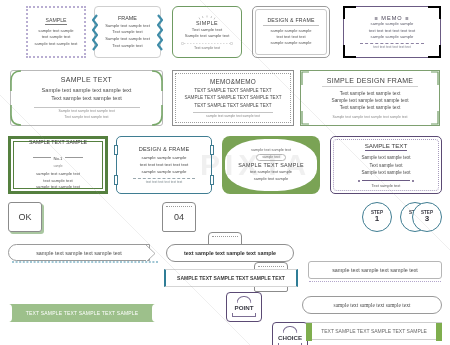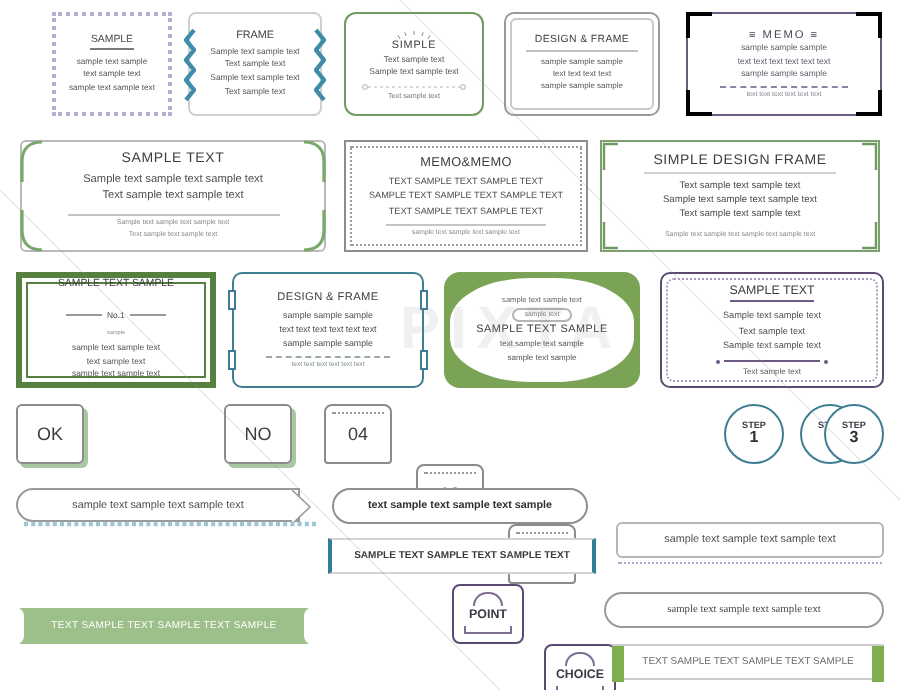--- a/index.html
+++ b/index.html
@@ -440,21 +440,20 @@
             <i></i>
             <b></b>
           </div>
         <div class="sub">Text sample text</div>
       </div>
     </div>
   </div>
 
   <div class="r4" style="left:0;width:388px;">
     <div class="bdg bdg-sq" style="left:8px;top:0">OK</div>
-    <div class="bdg bdg-sq" style="left:112px;top:0">NO</div>
 
     <div class="bdg bdg-num" style="left:162px;top:0">
       <span class="cap"></span>
       <span>04</span>
       </div>
     <div class="bdg bdg-num" style="left:208px;top:0">
       <span class="cap"></span>
       <span>02</span>
       </div>
     <div class="bdg bdg-num" style="left:254px;top:0">

